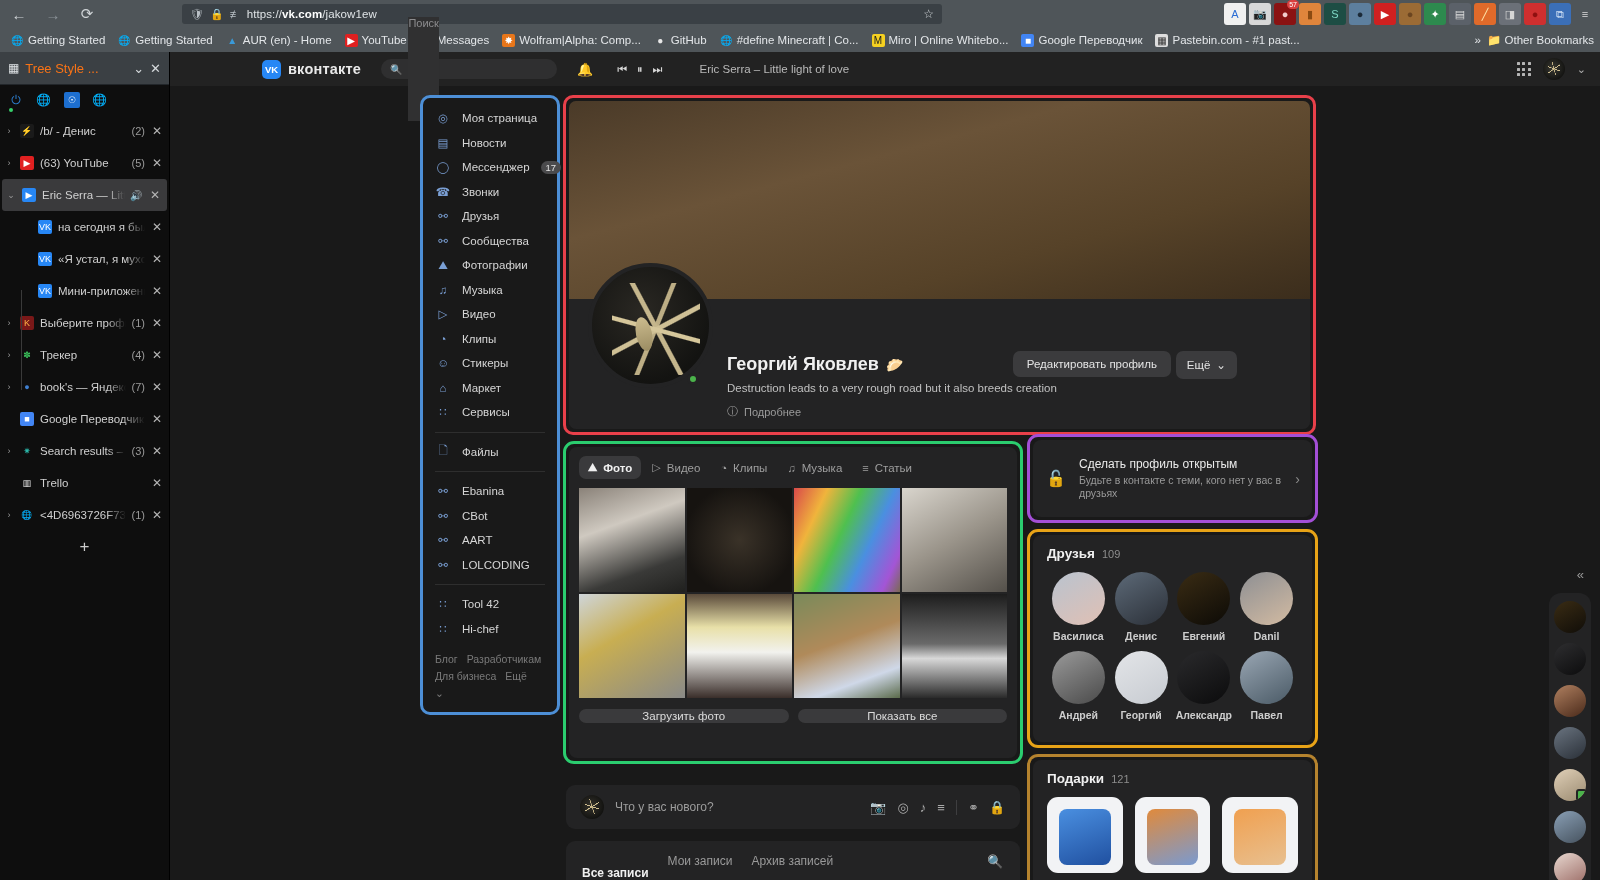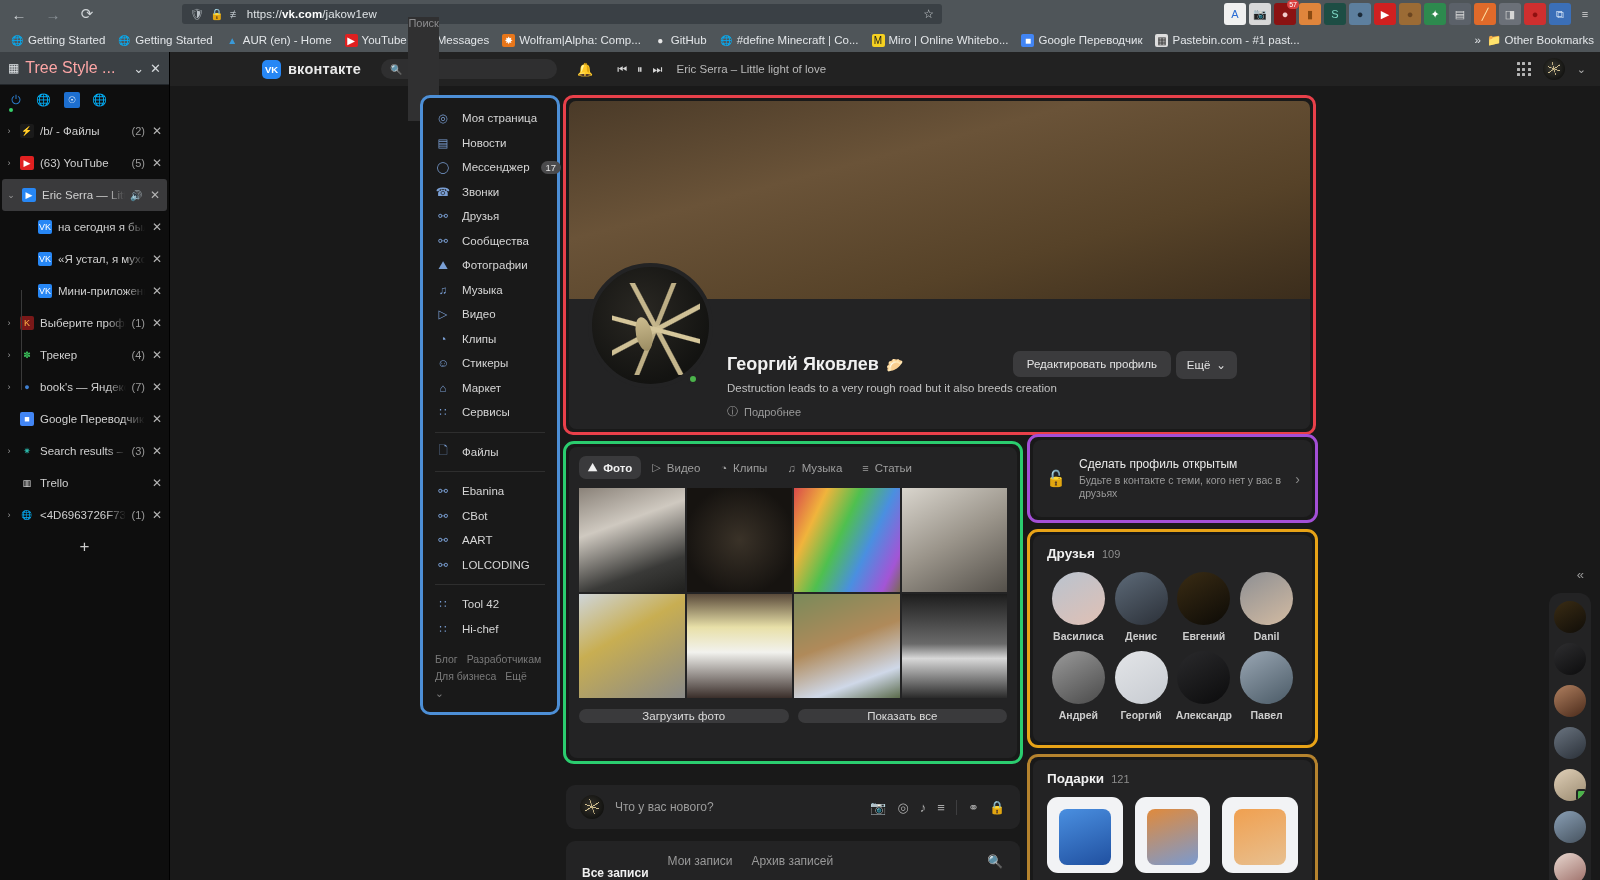--- a/index.html
+++ b/index.html
@@ -37,21 +37,21 @@
         font-size:11.5px; color:#e3e6e9; white-space:nowrap; }
   .bm .bmi { width:13px; height:13px; display:flex; align-items:center; justify-content:center;
              font-size:10px; border-radius:2px; flex:none; }
   .bm-right { position:absolute; right:6px; display:flex; align-items:center; gap:6px; font-size:11.5px; color:#e3e6e9; }
 
   
   .tst { position:absolute; left:0; top:52px; width:170px; height:828px; background:#0e0e0e;
          border-right:1px solid #000; }
   .tst-head { height:33px; background:#3b4044; display:flex; align-items:center; padding:0 8px; gap:6px;
               border-bottom:1px solid #22262a; }
-  .tst-head .tt { font-size:16px; color:#fca5a5; flex:1; white-space:nowrap; overflow:hidden; }
+  .tst-head .tt { font-size:13px; color:#f97316; flex:1; white-space:nowrap; overflow:hidden; }
   .tst-head .chev, .tst-head .x { color:#d6dadd; font-size:13px; }
   .tst-icons { height:30px; display:flex; align-items:center; gap:12px; padding:0 8px; }
   .tst-icons .ti { width:16px; height:16px; display:flex; align-items:center; justify-content:center;
                    font-size:12px; color:#9fb7cf; position:relative; }
   .tst-icons .ti.sel { background:#1d6fd0; color:#fff; border-radius:2px; }
   .tst-icons .dotg { position:absolute; bottom:-4px; left:1px; width:4px; height:4px; background:#37d06b; border-radius:50%; }
 
   .tab { height:32px; display:flex; align-items:center; gap:6px; padding:0 6px 0 4px; font-size:11.5px;
          color:#d0d0d0; }
   .tab.active { background:#3a3a3c; border-radius:3px; margin:0 2px; }
@@ -73,21 +73,21 @@
   .vk-logo { display:flex; align-items:center; gap:7px; margin-left:78px; }
   .vk-logo .sq { width:19px; height:19px; background:#2787f5; border-radius:5px; color:#fff;
                  font-size:9.5px; font-weight:bold; display:flex; align-items:center; justify-content:center; }
   .vk-logo .nm { font-size:14.5px; font-weight:bold; color:#e9e9e9; letter-spacing:.2px; }
   .vk-search { margin-left:20px; width:176px; height:20px; background:#2f2f30; border-radius:10px;
                display:flex; align-items:center; gap:6px; padding:0 9px; }
   .vk-search .ph { font-size:11px; color:#8d8d8f; }
   .vk-hdr-ic { margin-left:20px; color:#c9c9c9; font-size:13px; }
   .player { display:flex; align-items:center; gap:10px; margin-left:24px; color:#cfcfcf; font-size:11px; }
   .player .pb { font-size:11px; color:#d8d8d8; }
-  .player .trk { margin-left:4px; color:#b9b9b9; font-size:11.5px; }
+  .player .trk { margin-left:27px; color:#b9b9b9; font-size:11.5px; }
   .vk-right { margin-left:auto; display:flex; align-items:center; gap:12px; }
   .grid9 { display:grid; grid-template-columns:repeat(3,3px); gap:2.5px; }
   .grid9 i { width:3px; height:3px; background:#b5b5b5; border-radius:.5px; display:block; }
   .avatar-hdr { width:22px; height:22px; border-radius:50%; background:radial-gradient(circle at 45% 45%, #3a3a33 0%, #141412 70%); position:relative; overflow:hidden; }
   .avatar-hdr::after { content:""; position:absolute; left:5px; top:4px; width:12px; height:13px;
       background:
         linear-gradient(20deg, transparent 45%, #cdbc8e 46%, #cdbc8e 50%, transparent 51%),
         linear-gradient(-35deg, transparent 45%, #cdbc8e 46%, #cdbc8e 50%, transparent 51%),
         linear-gradient(75deg, transparent 46%, #bfae82 47%, #bfae82 51%, transparent 52%); }
 
@@ -334,21 +334,21 @@
       <span class="ti" style="color:#2e7fd0;">⏻<i class="dotg"></i></span>
       <span class="ti">🌐</span>
       <span class="ti sel" style="font-size:9px;">☉</span>
       <span class="ti">🌐</span>
     </div>
     <div style="position:relative;" id="tst-tabs">
       <div class="tree-line" style="top:175px; height:100px;"></div>
     <div class="tab">
           <span class="tw">›</span>
           <span class="fav" style="background:#1a1a1a;color:#f0a020">⚡</span>
-          <span class="lbl">/b/ - Файлы</span>
+          <span class="lbl">/b/ - Денис</span>
           <span class="cnt">(2)</span>
           <span class="cls">✕</span>
         </div>
         <div class="tab">
           <span class="tw">›</span>
           <span class="fav" style="background:#e02020;color:#ffffff">▶</span>
           <span class="lbl">(63) YouTube</span>
           <span class="cnt">(5)</span>
           <span class="cls">✕</span>
         </div>

